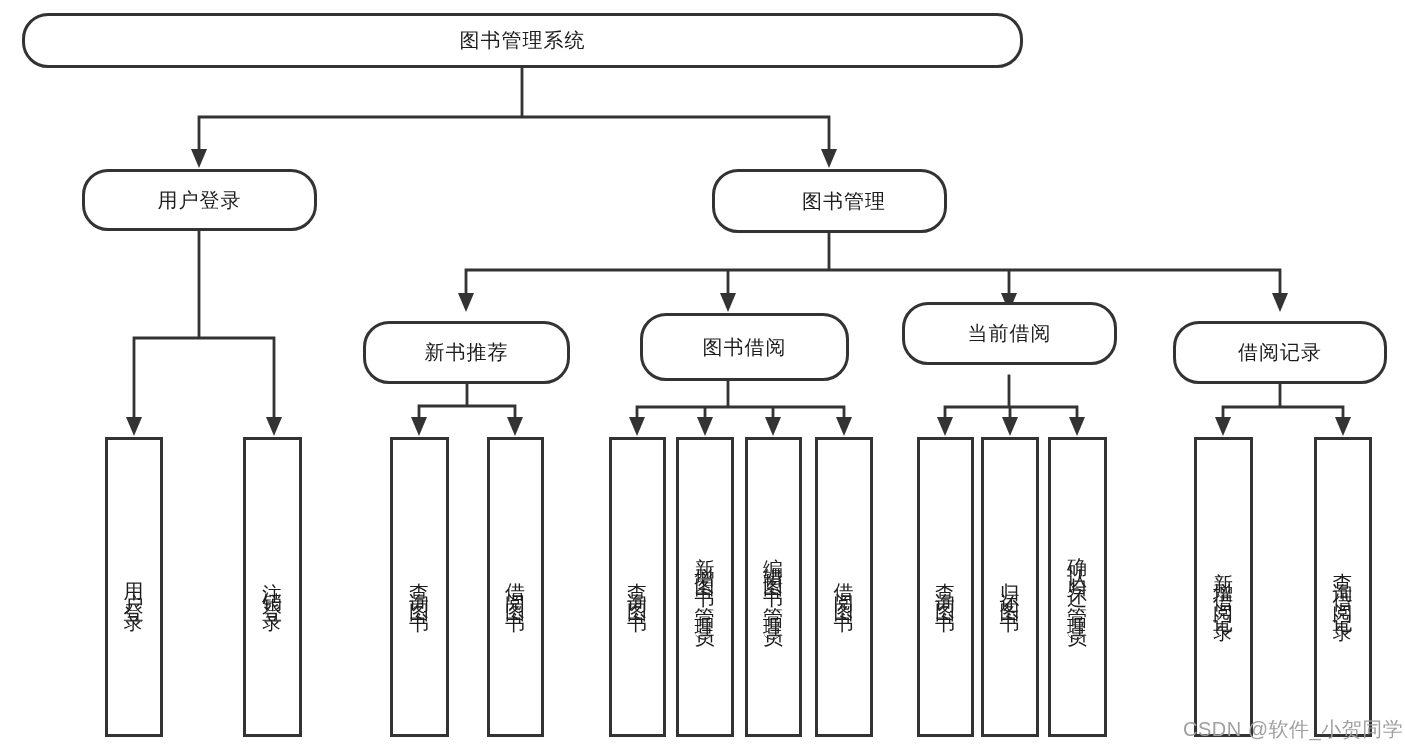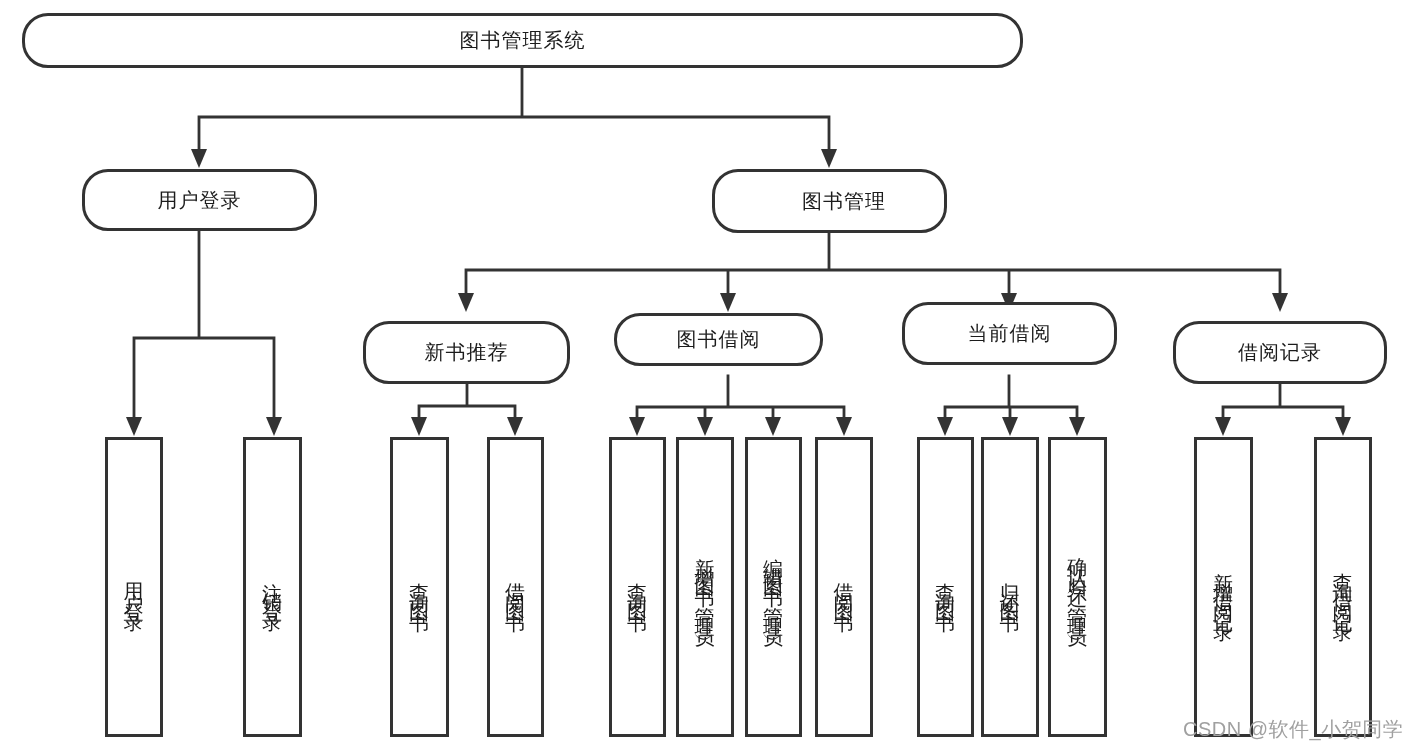--- a/index.html
+++ b/index.html
@@ -101,21 +101,21 @@
   <div class="node hbox" style="left:82px;top:169px;width:235px;height:62px;">
     <span>用户登录</span>
   </div>
   <div class="node hbox" style="left:712px;top:169px;width:235px;height:64px;padding-left:29px;">
     <span>图书管理</span>
   </div>
 
   <div class="node hbox" style="left:363px;top:321px;width:207px;height:63px;">
     <span>新书推荐</span>
   </div>
-  <div class="node hbox" style="left:614px;top:313px;width:209px;height:53px;">
+  <div class="node hbox" style="left:640px;top:313px;width:209px;height:68px;">
     <span>图书借阅</span>
   </div>
   <div class="node hbox" style="left:902px;top:302px;width:215px;height:63px;align-items:center;">
     <span>当前借阅</span>
   </div>
   <div class="node hbox" style="left:1173px;top:321px;width:214px;height:63px;">
     <span>借阅记录</span>
   </div>
 
   <div class="node vbox" style="left:105px;top:437px;width:58px;height:300px;">

